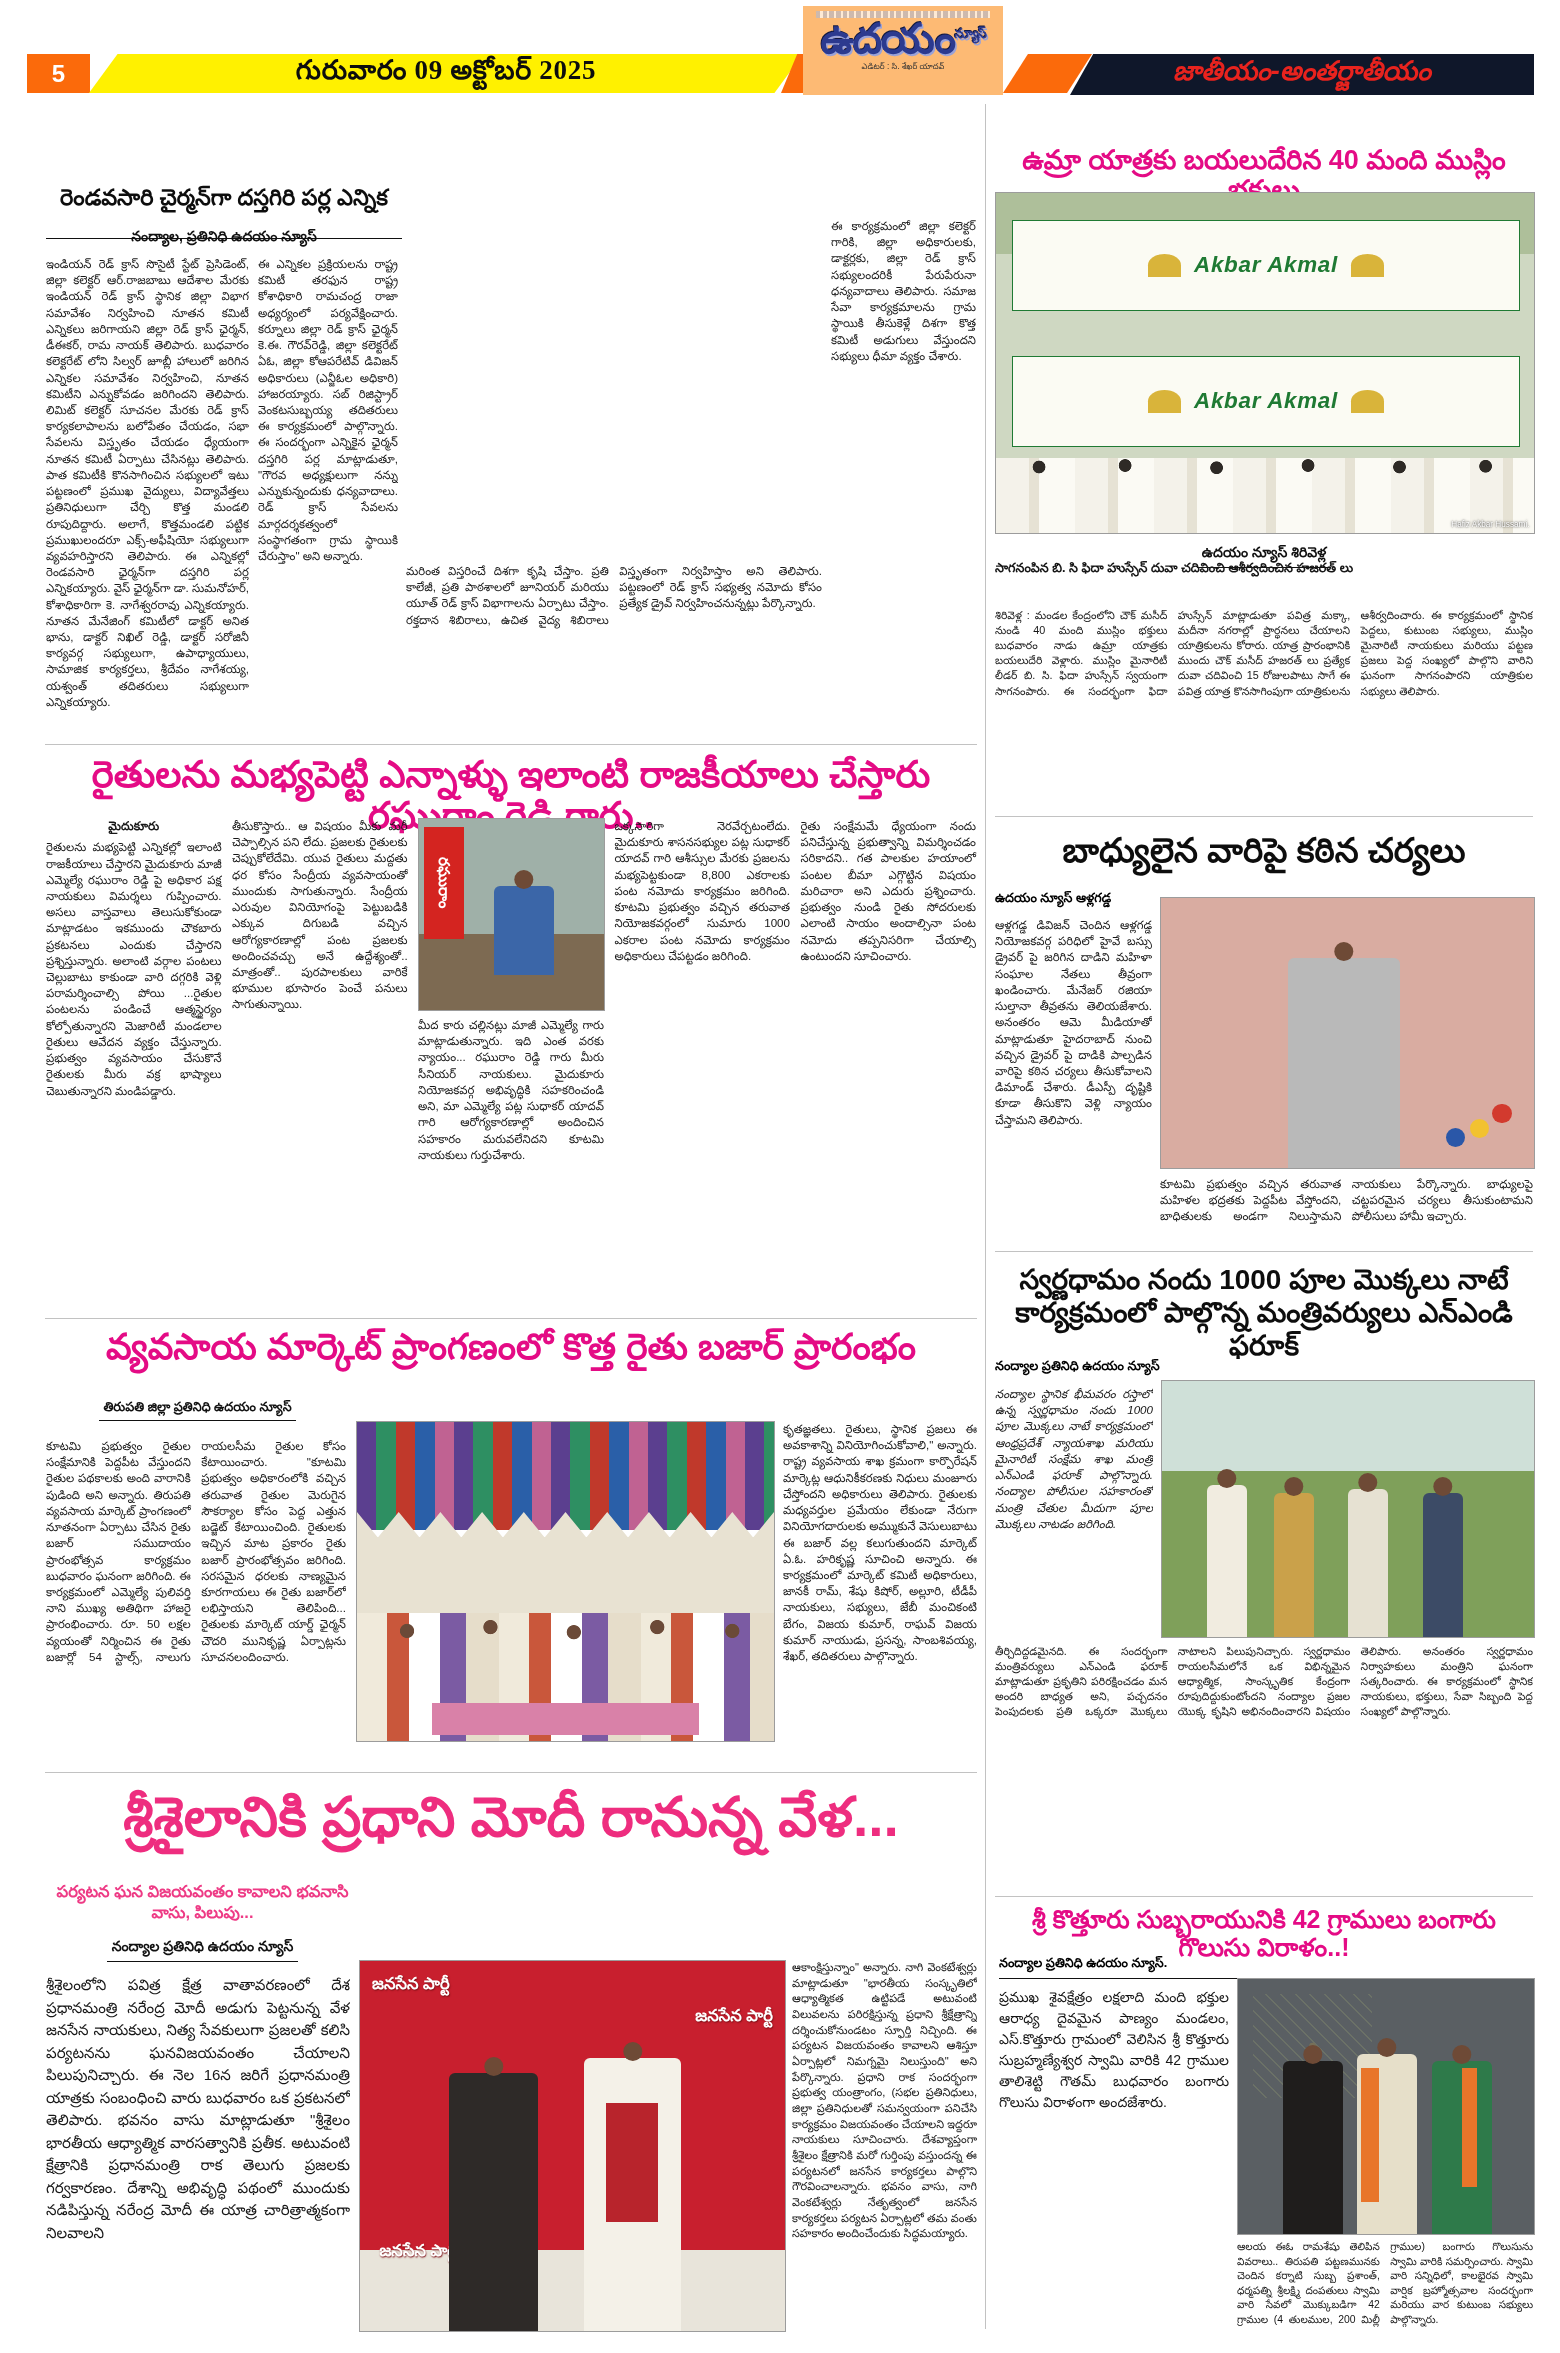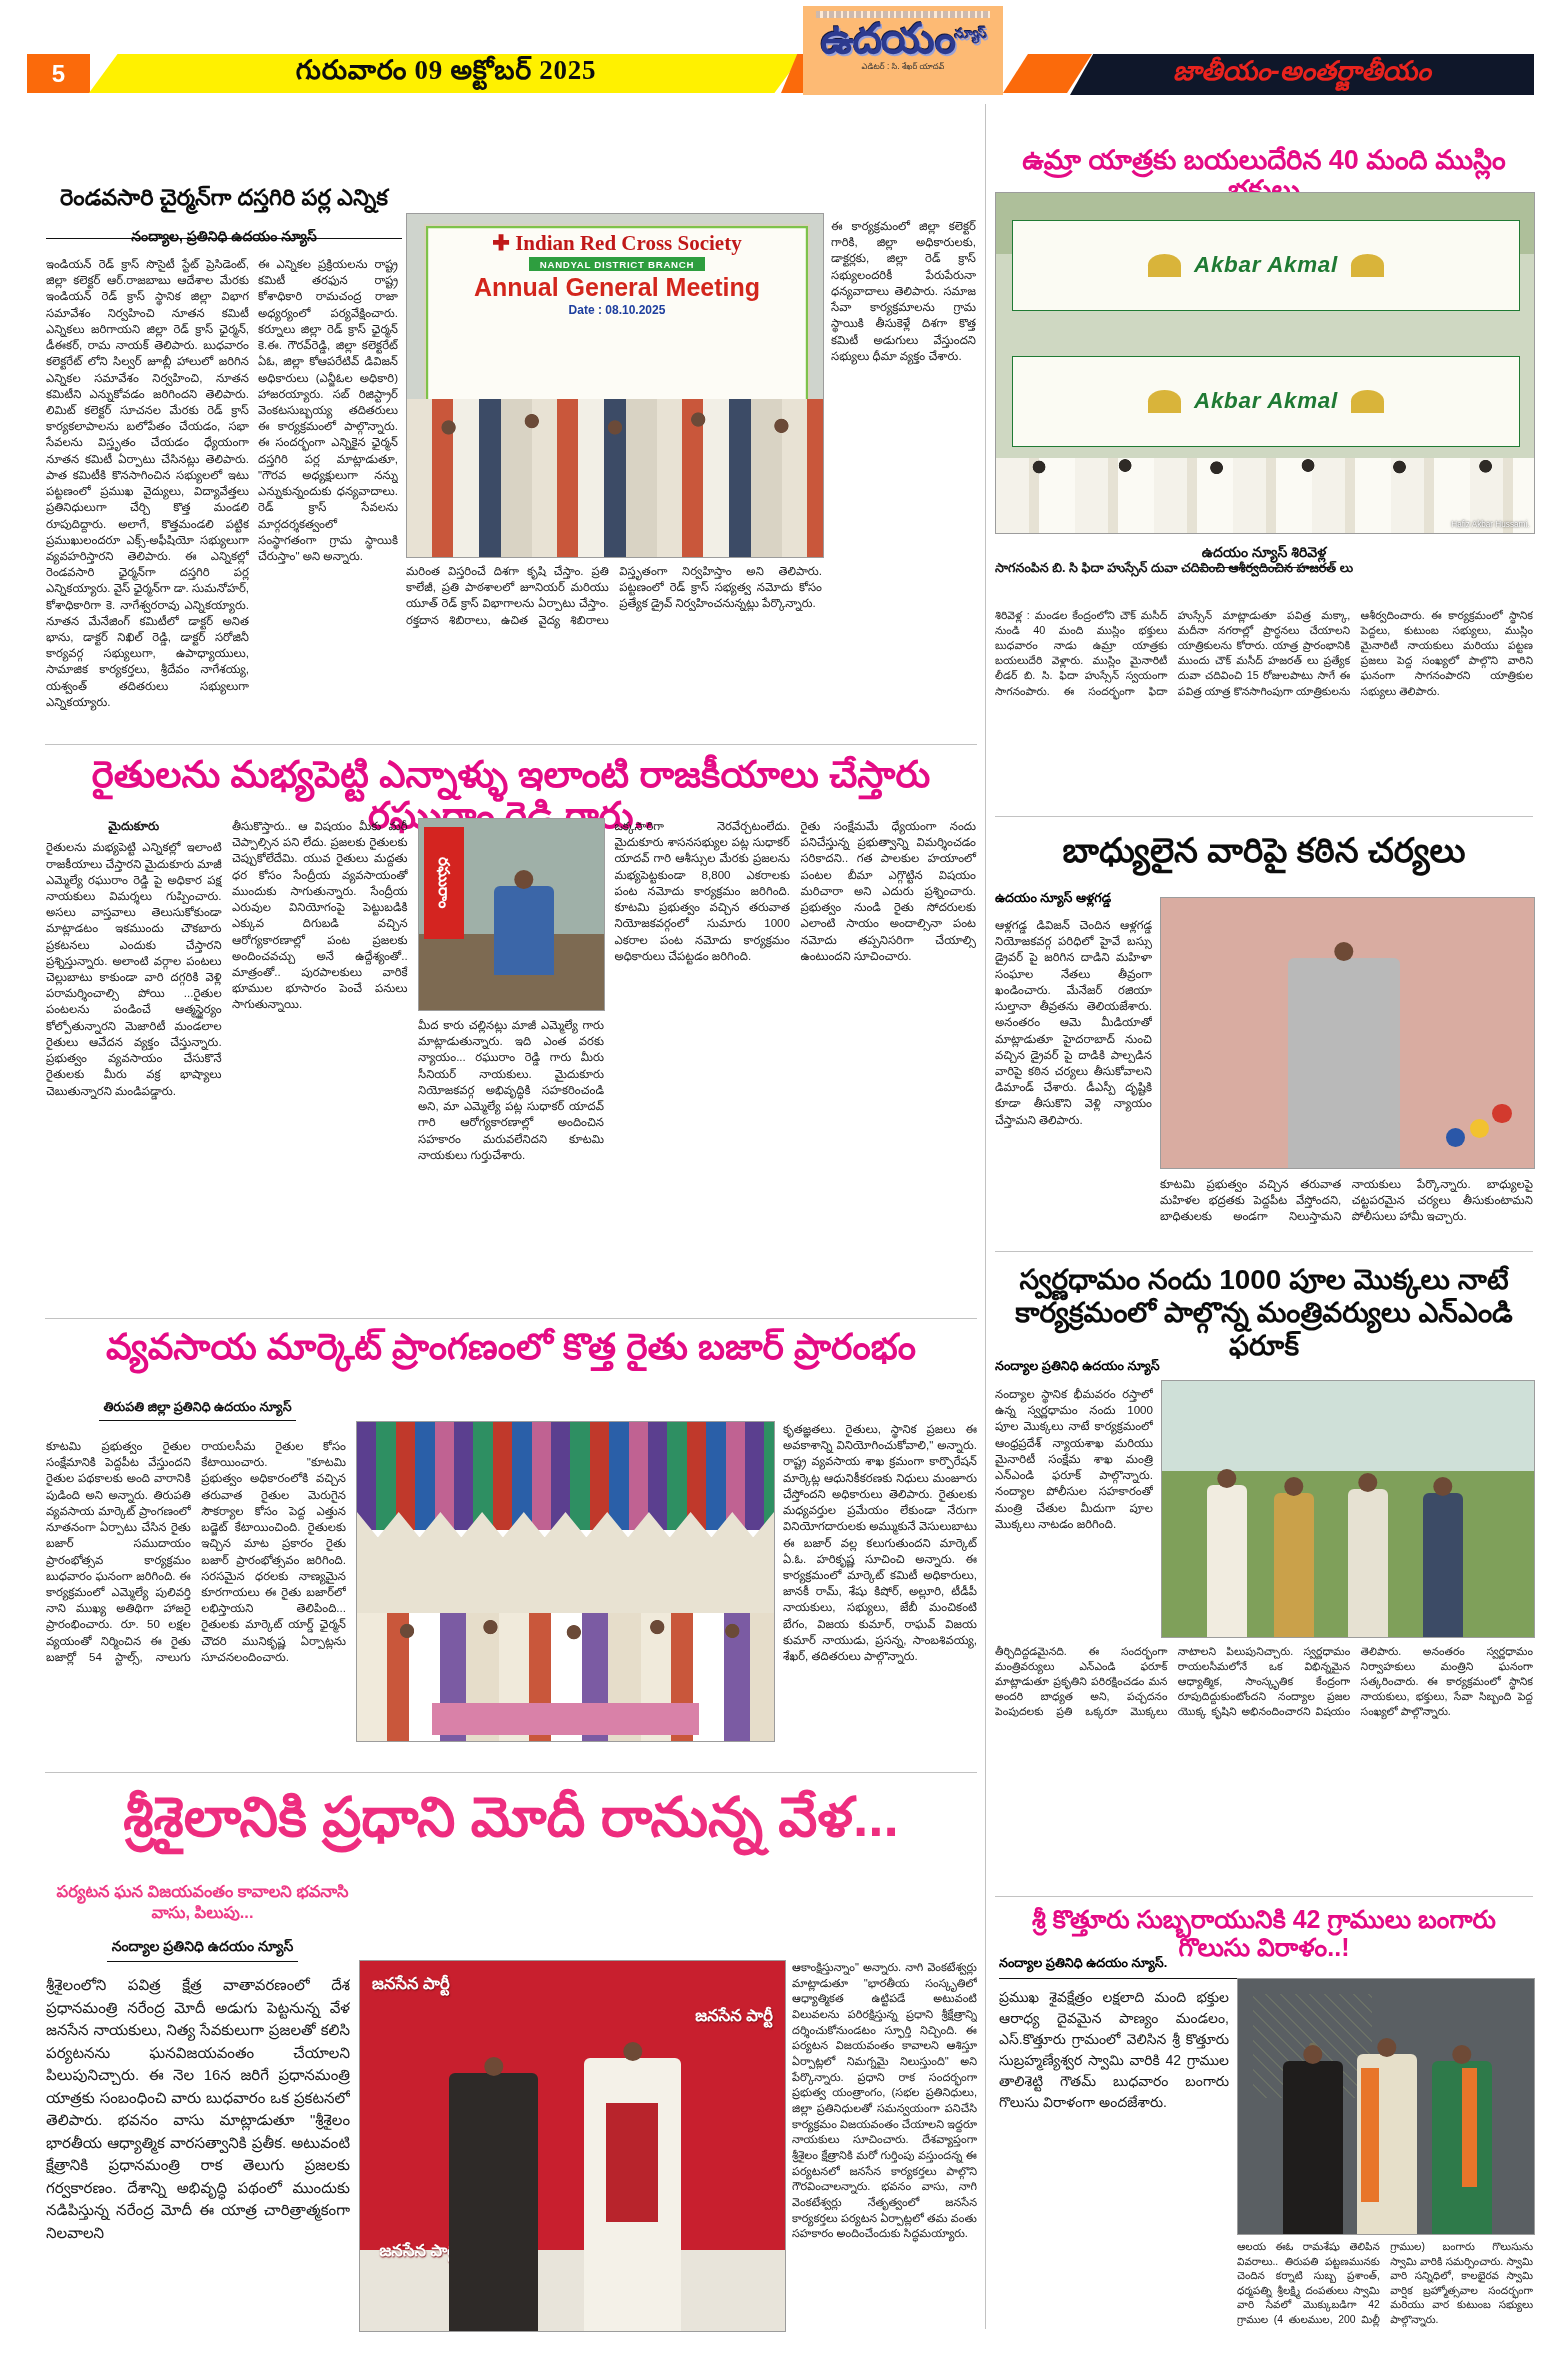--- a/index.html
+++ b/index.html
@@ -98,29 +98,20 @@
   <div class="hrule" style="left:995px;top:1896px;width:538px;"></div>
   <div class="hrule" style="left:45px;top:744px;width:932px;"></div>
   <div class="hrule" style="left:45px;top:1318px;width:932px;"></div>
   <div class="hrule" style="left:45px;top:1772px;width:932px;"></div>
 
   <div class="art subhead" style="left:46px;top:185px;width:356px;font-size:22.4px;border-bottom:1.5px solid #111;padding-bottom:22px;">రెండవసారి చైర్మన్‌గా దస్తగిరి పర్ల ఎన్నిక</div>
   <div class="art byline" style="left:46px;top:228px;width:356px;">నంద్యాల, ప్రతినిధి ఉదయం న్యూస్</div>
   <div class="art bt" style="left:46px;top:256px;width:203px;height:479px;overflow:hidden;">ఇండియన్ రెడ్ క్రాస్ సొసైటీ స్టేట్ ప్రెసిడెంట్, జిల్లా కలెక్టర్ ఆర్.రాజబాబు ఆదేశాల మేరకు ఇండియన్ రెడ్ క్రాస్ స్థానిక జిల్లా విభాగ సమావేశం నిర్వహించి నూతన కమిటీ ఎన్నికలు జరిగాయని జిల్లా రెడ్ క్రాస్ ఛైర్మన్, డీఈకర్, రామ నాయక్ తెలిపారు. బుధవారం కలెక్టరేట్ లోని సిల్వర్ జూబ్లీ హాలులో జరిగిన ఎన్నికల సమావేశం నిర్వహించి, నూతన కమిటీని ఎన్నుకోవడం జరిగిందని తెలిపారు. లిమిట్ కలెక్టర్ సూచనల మేరకు రెడ్ క్రాస్ కార్యకలాపాలను బలోపేతం చేయడం, సభా సేవలను విస్తృతం చేయడం ధ్యేయంగా నూతన కమిటీ ఏర్పాటు చేసినట్లు తెలిపారు. పాత కమిటీకి కొనసాగించిన సభ్యులలో ఇటు పట్టణంలో ప్రముఖ వైద్యులు, విద్యావేత్తలు ప్రతినిధులుగా చేర్చి కొత్త మండలి రూపుదిద్దారు. అలాగే, కొత్తమండలి పట్టిక ప్రముఖులందరూ ఎక్స్-అఫీషియో సభ్యులుగా వ్యవహరిస్తారని తెలిపారు. ఈ ఎన్నికల్లో రెండవసారి ఛైర్మన్‌గా దస్తగిరి పర్ల ఎన్నికయ్యారు. వైస్ ఛైర్మన్‌గా డా. సుమనోహర్, కోశాధికారిగా కె. నాగేశ్వరరావు ఎన్నికయ్యారు. నూతన మేనేజింగ్ కమిటీలో డాక్టర్ అనిత భాను, డాక్టర్ నిఖిల్ రెడ్డి, డాక్టర్ సరోజినీ కార్యవర్గ సభ్యులుగా, ఉపాధ్యాయులు, సామాజిక కార్యకర్తలు, శ్రీదేవం నాగేశయ్య, యశ్వంత్ తదితరులు సభ్యులుగా ఎన్నికయ్యారు.</div>
   <div class="art bt" style="left:258px;top:256px;width:140px;height:479px;overflow:hidden;">ఈ ఎన్నికల ప్రక్రియలను రాష్ట్ర కమిటీ తరఫున రాష్ట్ర కోశాధికారి రామచంద్ర రాజా అధ్యర్యంలో పర్యవేక్షించారు. కర్నూలు జిల్లా రెడ్ క్రాస్ ఛైర్మన్ కె.ఈ. గౌరవ్‌రెడ్డి, జిల్లా కలెక్టరేట్ ఏఓ, జిల్లా కోఆపరేటివ్ డివిజన్ అధికారులు (ఎన్జీఓల అధికారి) హాజరయ్యారు. సబ్ రిజిస్ట్రార్ వెంకటసుబ్బయ్య తదితరులు ఈ కార్యక్రమంలో పాల్గొన్నారు. ఈ సందర్భంగా ఎన్నికైన ఛైర్మన్ దస్తగిరి పర్ల మాట్లాడుతూ, "గౌరవ అధ్యక్షులుగా నన్ను ఎన్నుకున్నందుకు ధన్యవాదాలు. రెడ్ క్రాస్ సేవలను మార్గదర్శకత్వంలో సంస్థాగతంగా గ్రామ స్థాయికి చేరుస్తాం" అని అన్నారు.</div>
 
-  <div class="photo" style="left:406px;top:213px;width:416px;height:343px;">
-    <div class="rc-banner">
-      <div class="rc-title"><span class="rc-cross">✚</span> <span>Indian Red Cross Society</span></div>
-      <div class="rc-branch">NANDYAL DISTRICT BRANCH</div>
-      <div class="rc-meet">Annual General Meeting</div>
-      <div class="rc-date">Date : 08.10.2025</div>
-    </div>
-    <div class="crowd" style="height:46%;"></div>
-  </div>
 
   <div class="art bt" style="left:406px;top:563px;width:416px;height:171px;column-count:2;column-gap:10.4px;overflow:hidden;">మరింత విస్తరించే దిశగా కృషి చేస్తాం. ప్రతి కాలేజీ, ప్రతి పాఠశాలలో జూనియర్ మరియు యూత్ రెడ్ క్రాస్ విభాగాలను ఏర్పాటు చేస్తాం. రక్తదాన శిబిరాలు, ఉచిత వైద్య శిబిరాలు విస్తృతంగా నిర్వహిస్తాం అని తెలిపారు. పట్టణంలో రెడ్ క్రాస్ సభ్యత్వ నమోదు కోసం ప్రత్యేక డ్రైవ్ నిర్వహించనున్నట్లు పేర్కొన్నారు.</div>
   <div class="art bt" style="left:831px;top:218px;width:145px;height:517px;overflow:hidden;">ఈ కార్యక్రమంలో జిల్లా కలెక్టర్ గారికి, జిల్లా అధికారులకు, డాక్టర్లకు, జిల్లా రెడ్ క్రాస్ సభ్యులందరికీ పేరుపేరునా ధన్యవాదాలు తెలిపారు. సమాజ సేవా కార్యక్రమాలను గ్రామ స్థాయికి తీసుకెళ్లే దిశగా కొత్త కమిటీ అడుగులు వేస్తుందని సభ్యులు ధీమా వ్యక్తం చేశారు.</div>
 
   <div class="art hl-pink" style="left:995px;top:145px;width:538px;font-size:27px;">ఉమ్రా యాత్రకు బయలుదేరిన 40 మంది ముస్లిం భక్తులు</div>
   <div class="photo" style="left:995px;top:192px;width:538px;height:340px;background:linear-gradient(180deg,#aebf9a 0 18%,#cfd8c2 18% 100%);">
     <div class="akb" style="top:8%;">
       <div class="akb-dome"></div>
       <span class="akb-txt">Akbar Akmal</span>
       <div class="akb-dome"></div>
@@ -171,21 +162,21 @@
     <div style="position:absolute;right:22.4px;bottom:45px;width:19.4px;height:19.4px;border-radius:50%;background:#d23a2e;"></div>
     <div style="position:absolute;right:69px;bottom:21px;width:19.4px;height:19.4px;border-radius:50%;background:#2a57a8;"></div>
   </div>
   <div class="art bt" style="left:1160px;top:1176px;width:373px;height:69px;column-count:2;column-gap:10.4px;overflow:hidden;">కూటమి ప్రభుత్వం వచ్చిన తరువాత మహిళల భద్రతకు పెద్దపీట వేస్తోందని, బాధితులకు అండగా నిలుస్తామని నాయకులు పేర్కొన్నారు. బాధ్యులపై చట్టపరమైన చర్యలు తీసుకుంటామని పోలీసులు హామీ ఇచ్చారు.</div>
 
   <div class="art hl-black" style="left:995px;top:1263px;width:538px;font-size:28px;">
     <div>స్వర్ణధామం నందు 1000 పూల మొక్కలు నాటే</div>
     <div>కార్యక్రమంలో పాల్గొన్న మంత్రివర్యులు ఎన్ఎండి ఫరూక్</div>
   </div>
   <div class="art" style="left:995px;top:1359px;width:253px;font-weight:bold;font-size:12.7px;">నంద్యాల ప్రతినిధి ఉదయం న్యూస్</div>
-  <div class="art bt" style="left:995px;top:1386px;width:158px;height:250px;overflow:hidden;">నంద్యాల స్థానిక భీమవరం రస్తాలో ఉన్న స్వర్ణధామం నందు 1000 పూల మొక్కలు నాటే కార్యక్రమంలో ఆంధ్రప్రదేశ్ న్యాయశాఖ మరియు మైనారిటీ సంక్షేమ శాఖ మంత్రి ఎన్ఎండి ఫరూక్ పాల్గొన్నారు. నంద్యాల పోలీసుల సహకారంతో మంత్రి చేతుల మీదుగా పూల మొక్కలు నాటడం జరిగింది.</div>
+  <div class="art bt" style="left:995px;top:1386px;width:158px;height:250px;overflow:hidden;font-style:italic;">నంద్యాల స్థానిక భీమవరం రస్తాలో ఉన్న స్వర్ణధామం నందు 1000 పూల మొక్కలు నాటే కార్యక్రమంలో ఆంధ్రప్రదేశ్ న్యాయశాఖ మరియు మైనారిటీ సంక్షేమ శాఖ మంత్రి ఎన్ఎండి ఫరూక్ పాల్గొన్నారు. నంద్యాల పోలీసుల సహకారంతో మంత్రి చేతుల మీదుగా పూల మొక్కలు నాటడం జరిగింది.</div>
   <div class="photo" style="left:1161px;top:1380px;width:372px;height:256px;background:linear-gradient(180deg,#cfe0d8 0 35%,#7fa05a 35% 100%);">
     <div class="fig" style="left:45px;top:104px;width:40px;height:152px;background:#f1ece0;"></div>
     <div class="fig" style="left:112px;top:112px;width:40px;height:145px;background:#caa14a;"></div>
     <div class="fig" style="left:186px;top:108px;width:40px;height:148px;background:#e6e1d2;"></div>
     <div class="fig" style="left:261px;top:112px;width:40px;height:145px;background:#3c4b66;"></div>
   </div>
   <div class="art bt" style="left:995px;top:1644px;width:538px;height:247px;column-count:3;column-gap:10.4px;font-size:10.8px;overflow:hidden;">తీర్చిదిద్దడమైనది. ఈ సందర్భంగా మంత్రివర్యులు ఎన్ఎండి ఫరూక్ మాట్లాడుతూ ప్రకృతిని పరిరక్షించడం మన అందరి బాధ్యత అని, పచ్చదనం పెంపుదలకు ప్రతి ఒక్కరూ మొక్కలు నాటాలని పిలుపునిచ్చారు. స్వర్ణధామం రాయలసీమలోనే ఒక విభిన్నమైన ఆధ్యాత్మిక, సాంస్కృతిక కేంద్రంగా రూపుదిద్దుకుంటోందని నంద్యాల ప్రజల యొక్క కృషిని అభినందించారని విషయం తెలిపారు. అనంతరం స్వర్ణధామం నిర్వాహకులు మంత్రిని ఘనంగా సత్కరించారు. ఈ కార్యక్రమంలో స్థానిక నాయకులు, భక్తులు, సేవా సిబ్బంది పెద్ద సంఖ్యలో పాల్గొన్నారు.</div>
 
   <div class="art hl-pink" style="left:45px;top:1327px;width:932px;font-size:36px;">వ్యవసాయ మార్కెట్ ప్రాంగణంలో  కొత్త రైతు బజార్ ప్రారంభం</div>
   <div class="art byline" style="left:56px;top:1400px;width:283px;font-size:12.7px;"><span class="u">తిరుపతి జిల్లా ప్రతినిధి ఉదయం న్యూస్</span></div>

